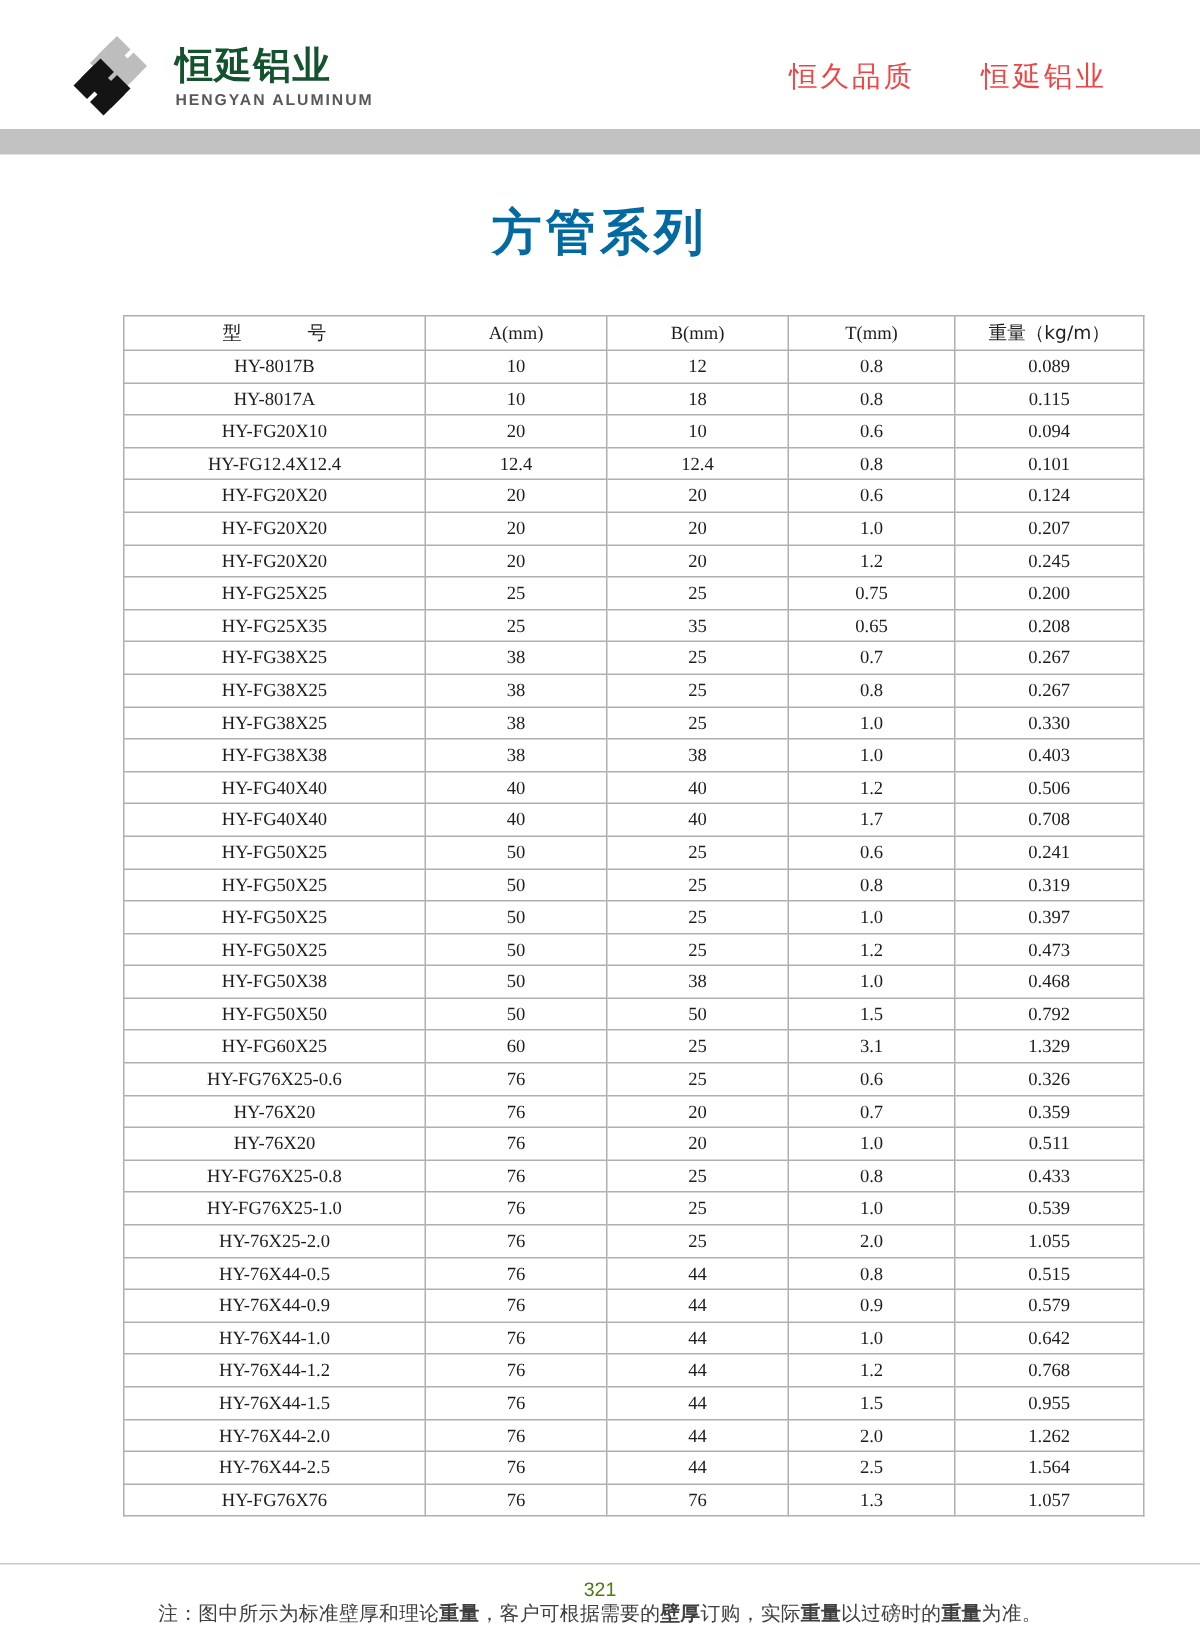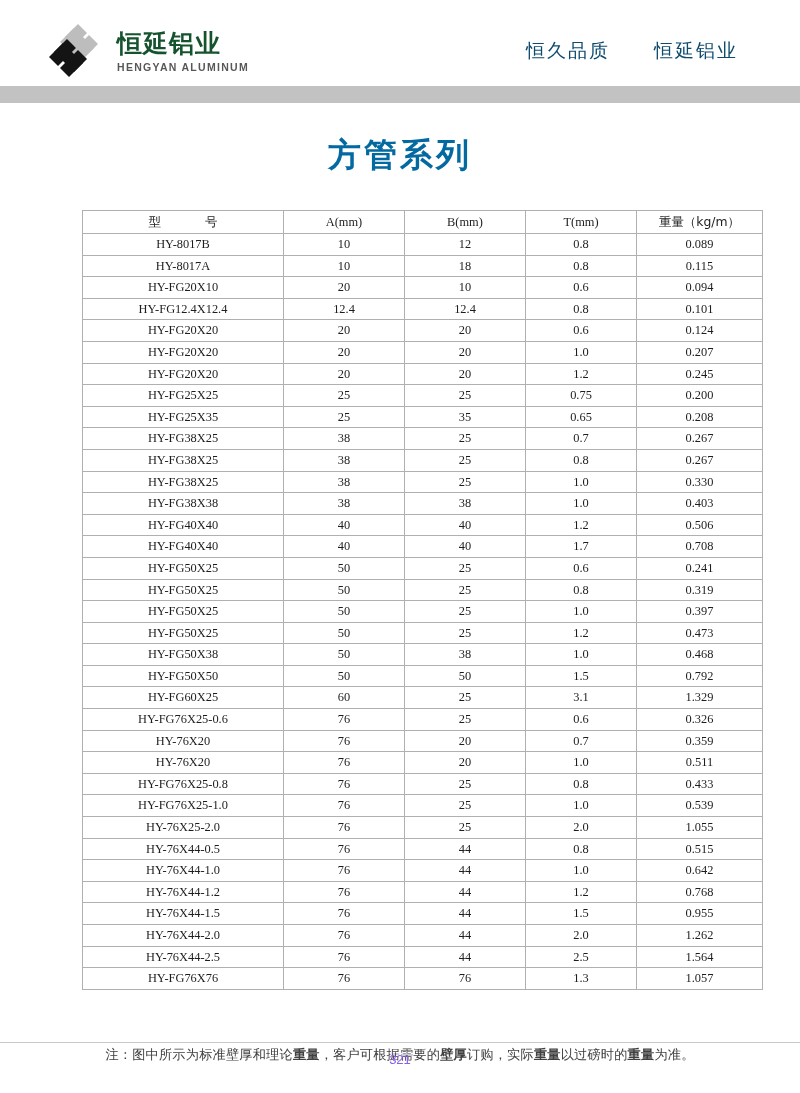--- a/index.html
+++ b/index.html
@@ -59,21 +59,21 @@
     margin-top: 3px;
   }
   .tagline {
     position: absolute;
     right: 62px;
     top: 38px;
     display: flex;
     gap: 44px;
     font-family: "DejaVu Sans", "Liberation Sans", sans-serif;
     font-size: 19px;
-    color: #0c4a6e;
+    color: #ef4444;
     letter-spacing: 2px;
   }
   .gray-band {
     width: 100%;
     height: 17px;
     background: #c2c2c2;
   }
 
   
   .page-title {
@@ -154,21 +154,21 @@
   .footer-rule {
     width: 100%;
     height: 1px;
     background: #c9c9c9;
     margin-top: 22px;
   }
   .page-num {
     text-align: center;
     font-family: "Liberation Sans", "DejaVu Sans", sans-serif;
     font-size: 13px;
-    color: #8b5cf6;
+    color: #4d7c0f;
     margin-top: 9px;
   }
 </style>
 </head>
 <body>
 
 <div class="header">
   <div class="brand">
     <div class="logo-mark">
       <svg width="62" height="58" viewBox="0 0 62 58" xmlns="http://www.w3.org/2000/svg">
@@ -415,20 +415,27 @@
           <td class="c-w">1.055</td>
         </tr>
         <tr>
           <td class="c-model">HY-76X44-0.5</td>
           <td class="c-a">76</td>
           <td class="c-b">44</td>
           <td class="c-t">0.8</td>
           <td class="c-w">0.515</td>
         </tr>
         <tr>
+          <td class="c-model">HY-76X44-0.9</td>
+          <td class="c-a">76</td>
+          <td class="c-b">44</td>
+          <td class="c-t">0.9</td>
+          <td class="c-w">0.579</td>
+        </tr>
+        <tr>
           <td class="c-model">HY-76X44-1.0</td>
           <td class="c-a">76</td>
           <td class="c-b">44</td>
           <td class="c-t">1.0</td>
           <td class="c-w">0.642</td>
         </tr>
         <tr>
           <td class="c-model">HY-76X44-1.2</td>
           <td class="c-a">76</td>
           <td class="c-b">44</td>

